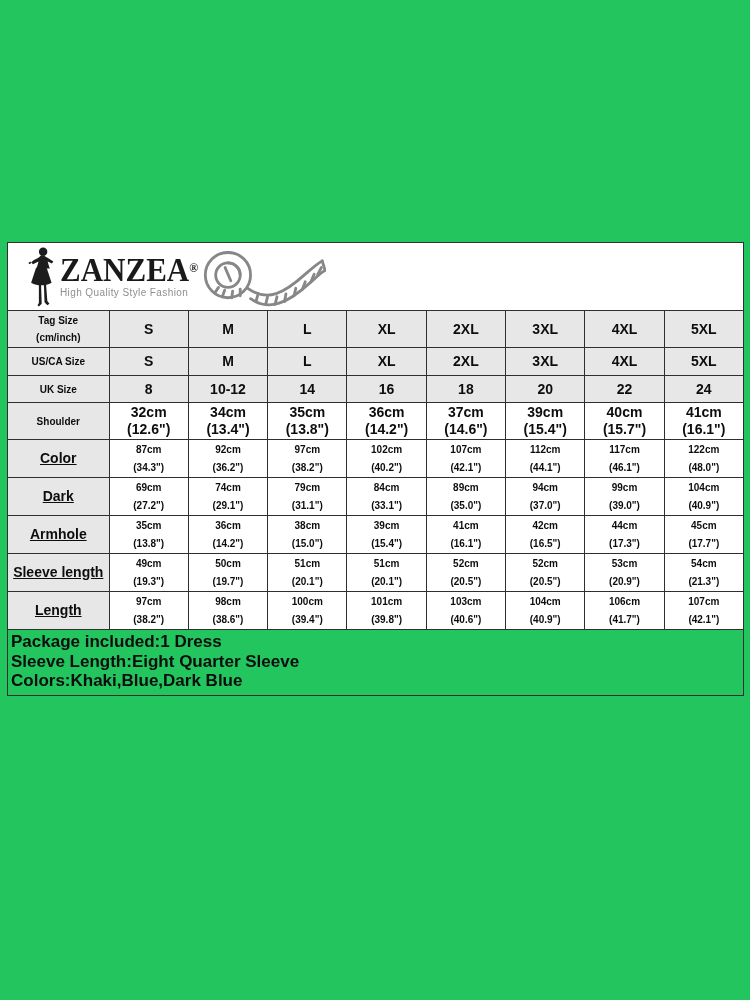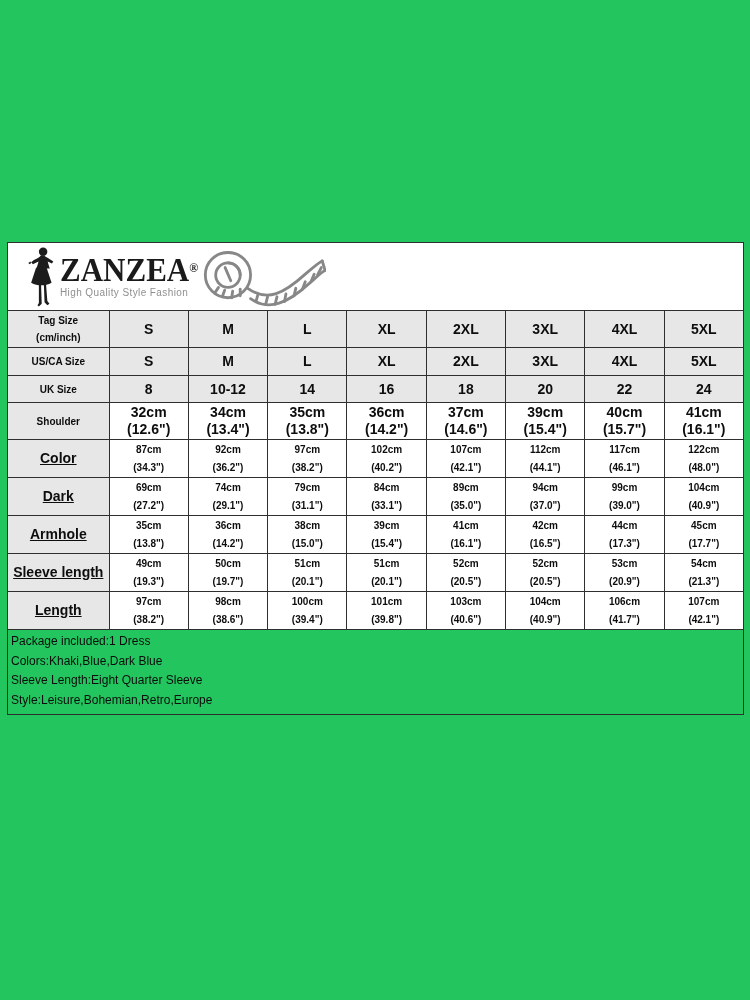--- a/index.html
+++ b/index.html
@@ -42,21 +42,21 @@
   table.size-table tr:nth-child(3) td,
   table.size-table tr:nth-child(4) td { height: 27px; }
   table.size-table tr:nth-child(n+5) td { height: 38px; font-size: 10px; line-height: 17.5px; }
   table.size-table tr:nth-child(n+5) td.label-cell { font-size: 14px; text-decoration: underline; }
 
   
   .footer-box {
     border: 1px solid #2f2f2f; border-top: none;
     padding: 2px 0 4px 3px;
   }
-  .footer-line { font-weight: normal; font-size: 12px; line-height: 19.5px; white-space: nowrap; }
+  .footer-line { font-weight: bold; font-size: 17px; line-height: 19.5px; white-space: nowrap; }
 
   svg .ink { fill: none; stroke: #878787; stroke-width: 3; stroke-linecap: round; stroke-linejoin: round; }
 </style>
 </head>
 <body>
 
 <div class="canvas">
   <div class="content">
 
     <div class="header-band">
@@ -353,19 +353,18 @@
             <td>
               <div>107cm</div>
               <div>(42.1")</div>
             </td>
           </tr>
         </tbody>
     </table>
 
     <div class="footer-box">
         <div class="footer-line">Package included:1 Dress</div>
+        <div class="footer-line">Sleeve Length:Eight Quarter Sleeve</div>
         <div class="footer-line">Colors:Khaki,Blue,Dark Blue</div>
-        <div class="footer-line">Sleeve Length:Eight Quarter Sleeve</div>
-        <div class="footer-line">Style:Leisure,Bohemian,Retro,Europe</div>
       </div>
 
   </div>
 </div>
 
 </body></html>

